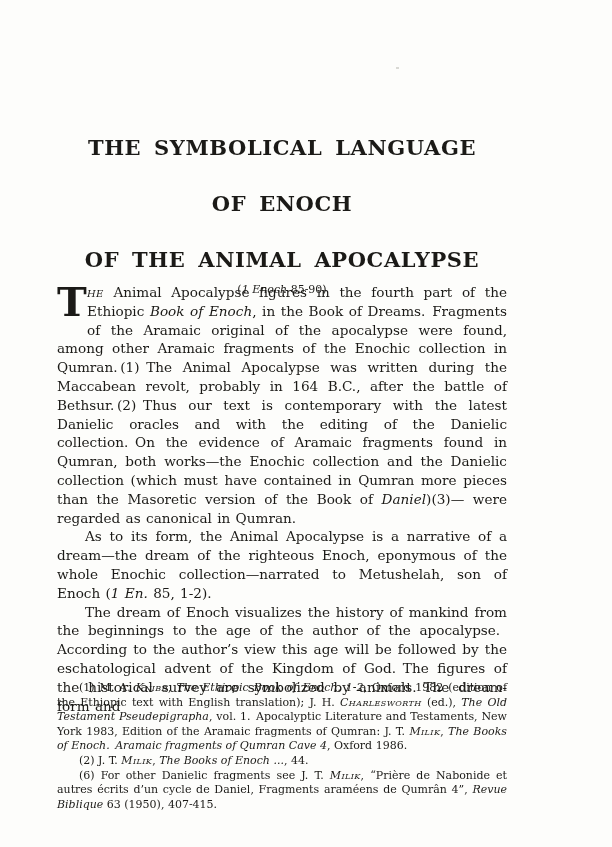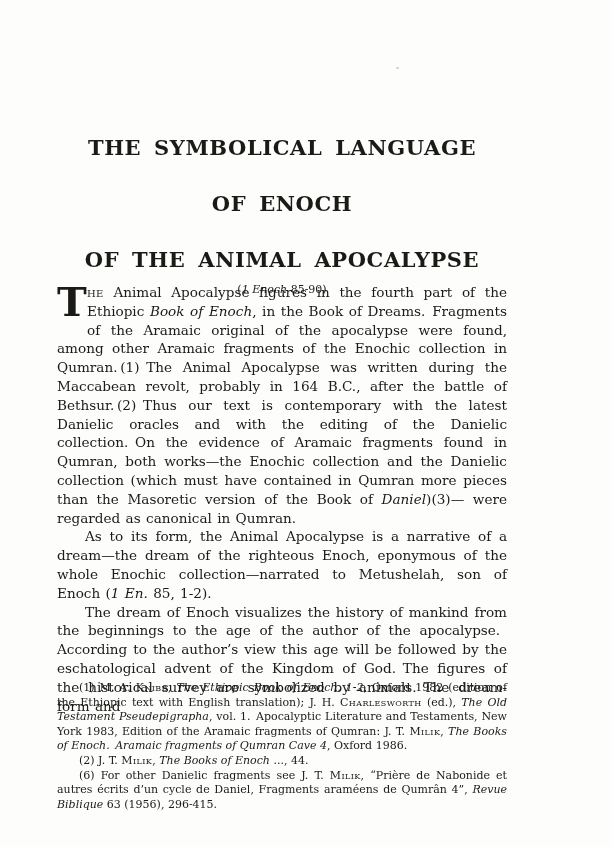--- a/index.html
+++ b/index.html
@@ -52,21 +52,21 @@
     margin-right: 3px;
   }
   .footnotes {
     position: absolute; top: 573px; left: 0; width: 450px;
     font-size: 11px; line-height: 14.6px;
     text-align: justify;
   }
   .footnote { text-indent: 22px; margin: 0; }
   .r-p { }
   .r-i { font-style: italic; }
-  .r-sc { font-variant: small-caps; letter-spacing: 0.4px; }
+  .r-sc { font-variant: small-caps; letter-spacing: 0.4px; font-style: italic; }
 </style>
 </head>
 <body>
 
 <div class="page">
   <div class="speck"></div>
   <div class="content">
 
     <header class="title-block">
       <div class="title-line">THE SYMBOLICAL LANGUAGE</div>
@@ -77,17 +77,17 @@
 
     <main class="body-text">
       <p class="para first"><span class="dropcap">T</span><span><span class="r-sc">he</span><span class="r-p"> Animal Apocalypse figures in the fourth part of the Ethiopic </span><span class="r-i">Book of Enoch</span><span class="r-p">, in the Book of Dreams. Fragments of the Aramaic original of the apocalypse were found, among other Aramaic fragments of the Enochic collection in Qumran. (1) The Animal Apocalypse was written during the Maccabean revolt, probably in 164 B.C., after the battle of Bethsur. (2) Thus our text is contemporary with the latest Danielic oracles and with the editing of the Danielic collection. On the evidence of Aramaic fragments found in Qumran, both works—the Enochic collection and the Danielic collection (which must have contained in Qumran more pieces than the Masoretic version of the Book of </span><span class="r-i">Daniel</span><span class="r-p">)(3)— were regarded as canonical in Qumran.</span></span></p>
       <p class="para indent"><span class="r-p">As to its form, the Animal Apocalypse is a narrative of a dream—the dream of the righteous Enoch, eponymous of the whole Enochic collection—narrated to Metushelah, son of Enoch (</span><span class="r-i">1 En.</span><span class="r-p"> 85, 1-2).</span></p>
       <p class="para indent"><span class="r-p">The dream of Enoch visualizes the history of mankind from the beginnings to the age of the author of the apocalypse. According to the author’s view this age will be followed by the eschatological advent of the Kingdom of God. The figures of the historical survey are symbolized by animals. The dream-form and</span></p>
     </main>
 
     <footer class="footnotes">
       <p class="footnote"><span class="r-p">(1) M. A. </span><span class="r-sc">Knibb</span><span class="r-p">, </span><span class="r-i">The Ethiopic Book of Enoch. 1-2</span><span class="r-p">, Oxford 1982 (edition of the Ethiopic text with English translation); J. H. </span><span class="r-sc">Charlesworth</span><span class="r-p"> (ed.), </span><span class="r-i">The Old Testament Pseudepigrapha</span><span class="r-p">, vol. 1. Apocalyptic Literature and Testaments, New York 1983, Edition of the Aramaic fragments of Qumran: J. T. </span><span class="r-sc">Milik</span><span class="r-p">, </span><span class="r-i">The Books of Enoch. Aramaic fragments of Qumran Cave 4</span><span class="r-p">, Oxford 1986.</span></p>
       <p class="footnote"><span class="r-p">(2) J. T. </span><span class="r-sc">Milik</span><span class="r-p">, </span><span class="r-i">The Books of Enoch ...</span><span class="r-p">, 44.</span></p>
-      <p class="footnote"><span class="r-p">(6) For other Danielic fragments see J. T. </span><span class="r-sc">Milik</span><span class="r-p">, “Prière de Nabonide et autres écrits d’un cycle de Daniel, Fragments araméens de Qumrân 4”, </span><span class="r-i">Revue Biblique</span><span class="r-p"> 63 (1956), 296-415.</span></p>
+      <p class="footnote"><span class="r-p">(6) For other Danielic fragments see J. T. </span><span class="r-sc">Milik</span><span class="r-p">, “Prière de Nabonide et autres écrits d’un cycle de Daniel, Fragments araméens de Qumrân 4”, </span><span class="r-i">Revue Biblique</span><span class="r-p"> 63 (1950), 407-415.</span></p>
     </footer>
 
   </div>
 </div>
 
 </body></html>

